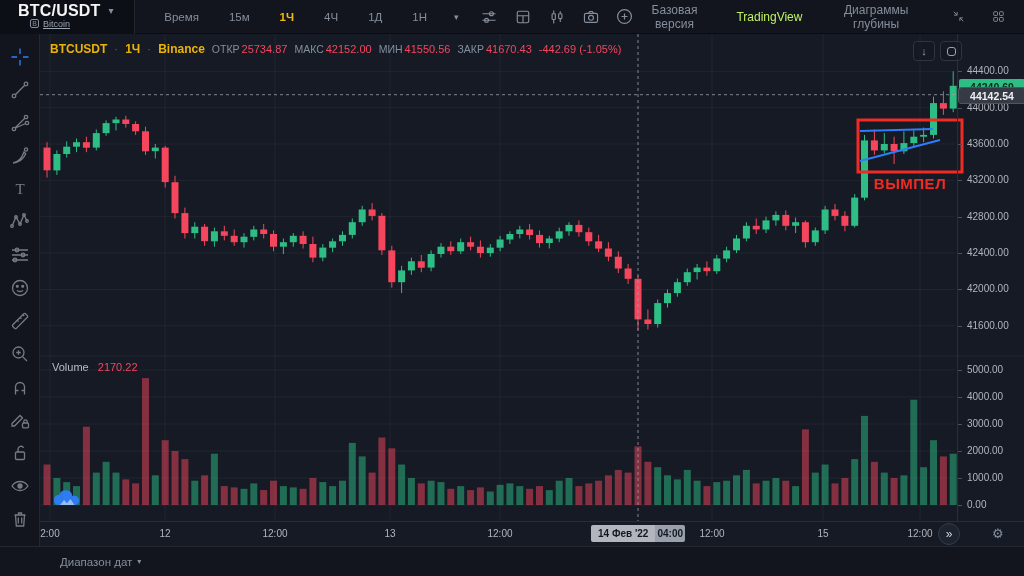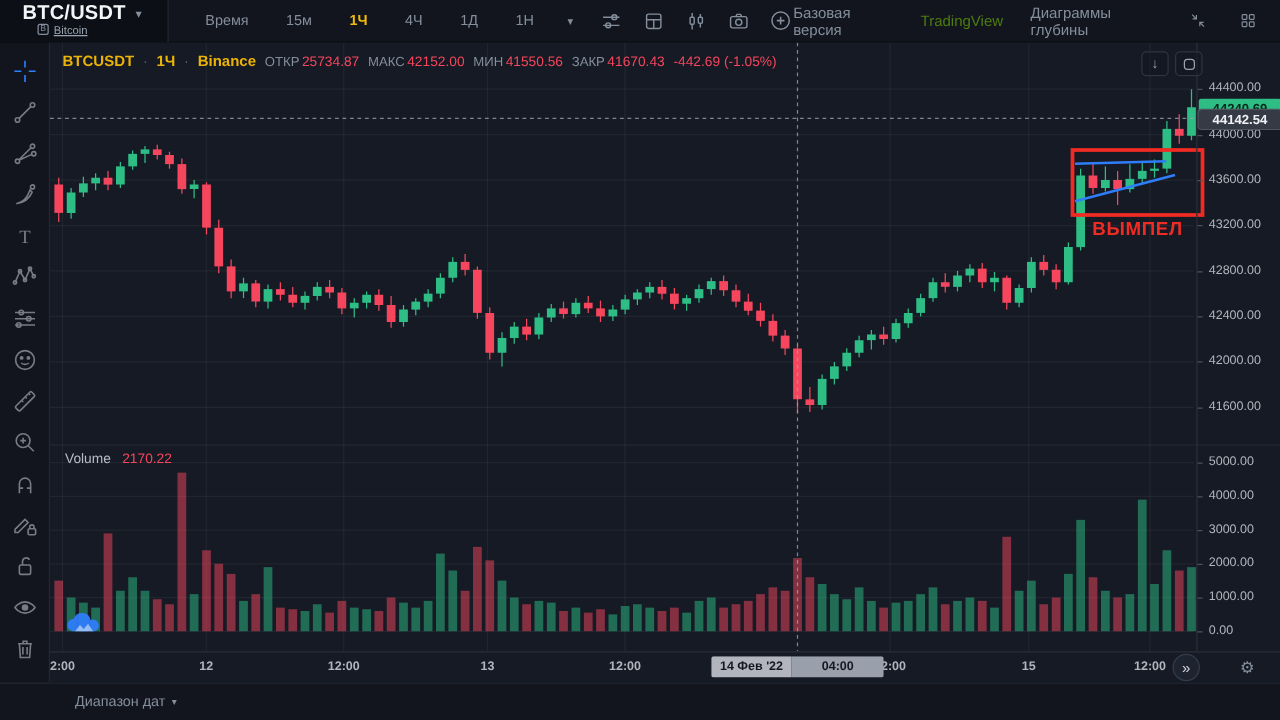--- a/index.html
+++ b/index.html
@@ -19,23 +19,23 @@
   .coin-ico { width:9px; height:9px; border:1px solid #848e9c; border-radius:2px; font-size:7px;
     line-height:8px; text-align:center; color:#848e9c; }
   .symbol-sub span.lbl { font-size:9px; color:#9aa3af; text-decoration:underline; }
   .tf-group { display:flex; align-items:center; gap:12px; margin-left:20px; }
   .tf { font-size:11.5px; color:#848e9c; padding:4px 9px; border-radius:3px; cursor:pointer; }
   .tf.active { color:#f0b90b; font-weight:bold; }
   .tb-caret { color:#848e9c; font-size:9px; padding:0 6px; }
   .tb-icons { display:flex; align-items:center; gap:14px; margin-left:14px; }
   .tb-ic { width:20px; height:20px; display:flex; align-items:center; justify-content:center; }
   .tb-ic svg { stroke:#848e9c; fill:none; stroke-width:1.4; }
-  .topbar-right { margin-left:auto; display:flex; align-items:center; gap:22px; padding-right:16px; }
+  .topbar-right { margin-left:auto; display:flex; align-items:center; gap:22px; padding-right:16px;text-align:center; }
   .top-tab { font-size:12px; color:#848e9c; cursor:pointer; }
-  .top-tab.active { color:#4d7c0f; }
+  .top-tab.active { color:#bef264; }
 
   
   .main { display:flex; flex:0 0 512px; height:512px; }
   .toolbar { width:40px; background:#12151d; border-right:1px solid #232732; display:flex;
     flex-direction:column; align-items:center; padding-top:10px; gap:7px; }
   .tool { width:30px; height:26px; display:flex; align-items:center; justify-content:center; border-radius:4px; }
   .tool svg { stroke:#787b86; fill:none; stroke-width:1.3; }
   .tool.active svg { stroke:#2d81ff; }
   .tool svg text { stroke:none; }
 
@@ -65,25 +65,25 @@
   .pa-label { position:absolute; left:9px; font-size:10px; color:#b2b5be; }
   .pa-tick { position:absolute; left:0; width:4px; height:1px; background:#4a5160; }
   .price-pill { position:absolute; left:1px; width:66px; height:15px; font-size:10.5px; font-weight:bold;
     display:flex; align-items:center; justify-content:center; border-radius:2px; z-index:6; }
   .pill-last { background:#2ebd85; color:#06281c; }
   .pill-cross { background:#363a45; color:#eef0f3; outline:1px solid #50555f; }
 
   
   .time-axis { position:absolute; left:0; right:0; top:487px; height:25px; border-top:1px solid #2a2e39;
     background:#151a24; z-index:5; }
-  .ta-label { position:absolute; top:6px; transform:translateX(-50%); font-size:10px; color:#b2b5be;font-weight:bold; }
+  .ta-label { position:absolute; top:6px; transform:translateX(-50%); font-size:10px; color:#b2b5be; }
   .ta-badge { position:absolute; top:3px; transform:translateX(-50%); display:flex; border-radius:2px;
     overflow:hidden; font-size:10px; font-weight:bold; z-index:7; }
   .ta-badge .d { background:#b2b5be; color:#14171f; padding:3px 7px; }
-  .ta-badge .t { background:#9aa0ab; color:#14171f; padding:3px 24px; }
+  .ta-badge .t { background:#9aa0ab; color:#14171f; padding:3px 2px; }
   .goto-end { position:absolute; top:1px; left:898px; width:22px; height:22px; border-radius:50%;
     background:#1e2330; border:1px solid #343b4a; color:#cfd3dc; font-size:12px; display:flex;
     align-items:center; justify-content:center; z-index:8; }
   .axis-gear { position:absolute; top:4px; left:952px; color:#848e9c; font-size:13px; z-index:8; }
 
   .annot-label { position:absolute; left:818px; top:141px; width:104px; text-align:center;
     color:#ef2b24; font-weight:bold; font-size:15px; letter-spacing:.5px; z-index:6; }
 
   .watermark { position:absolute; left:12px; top:455px; z-index:5; opacity:.95; }
 

